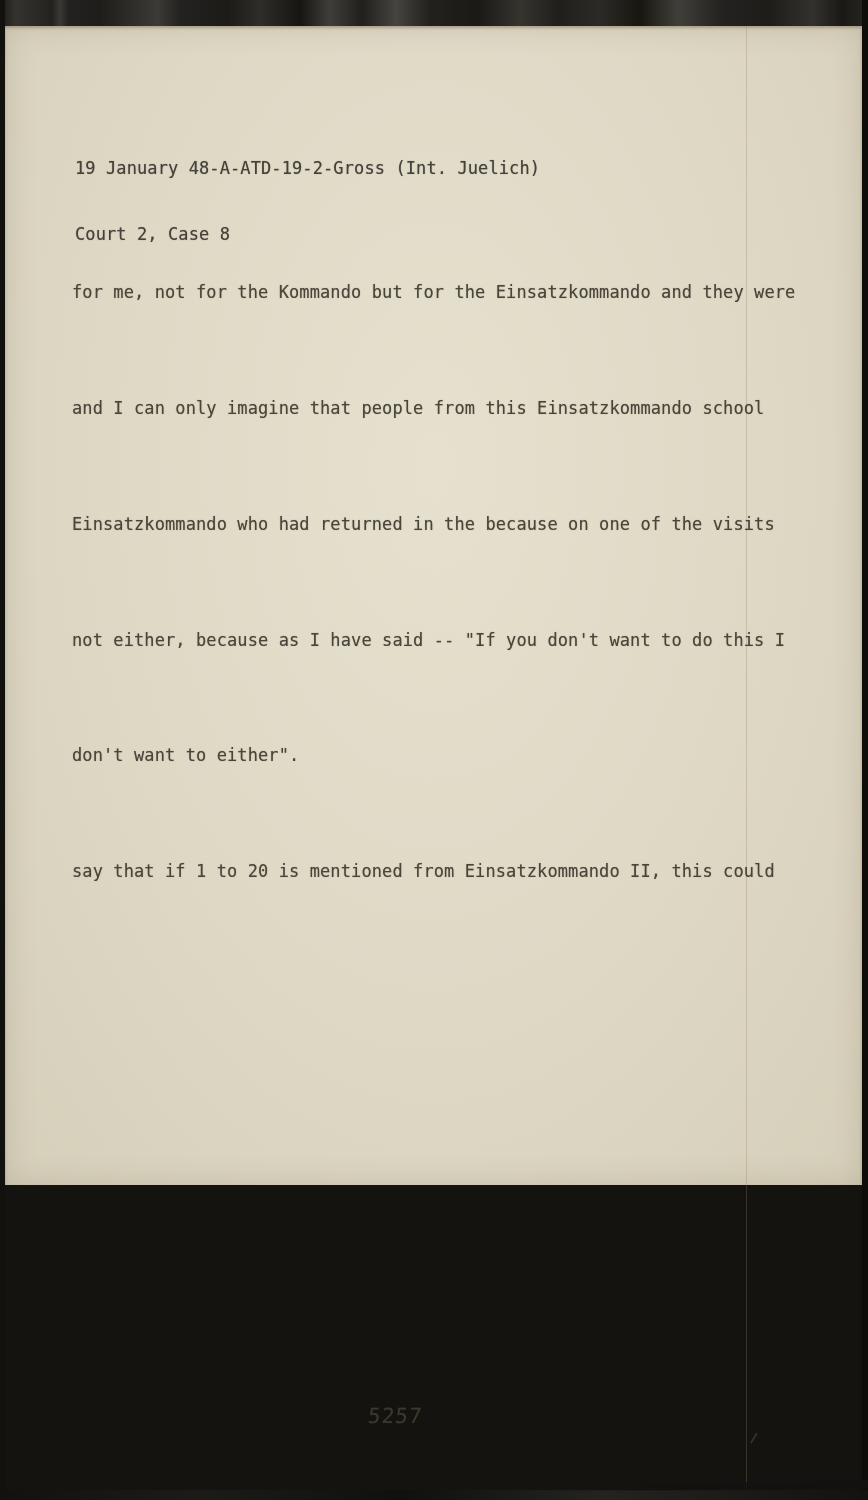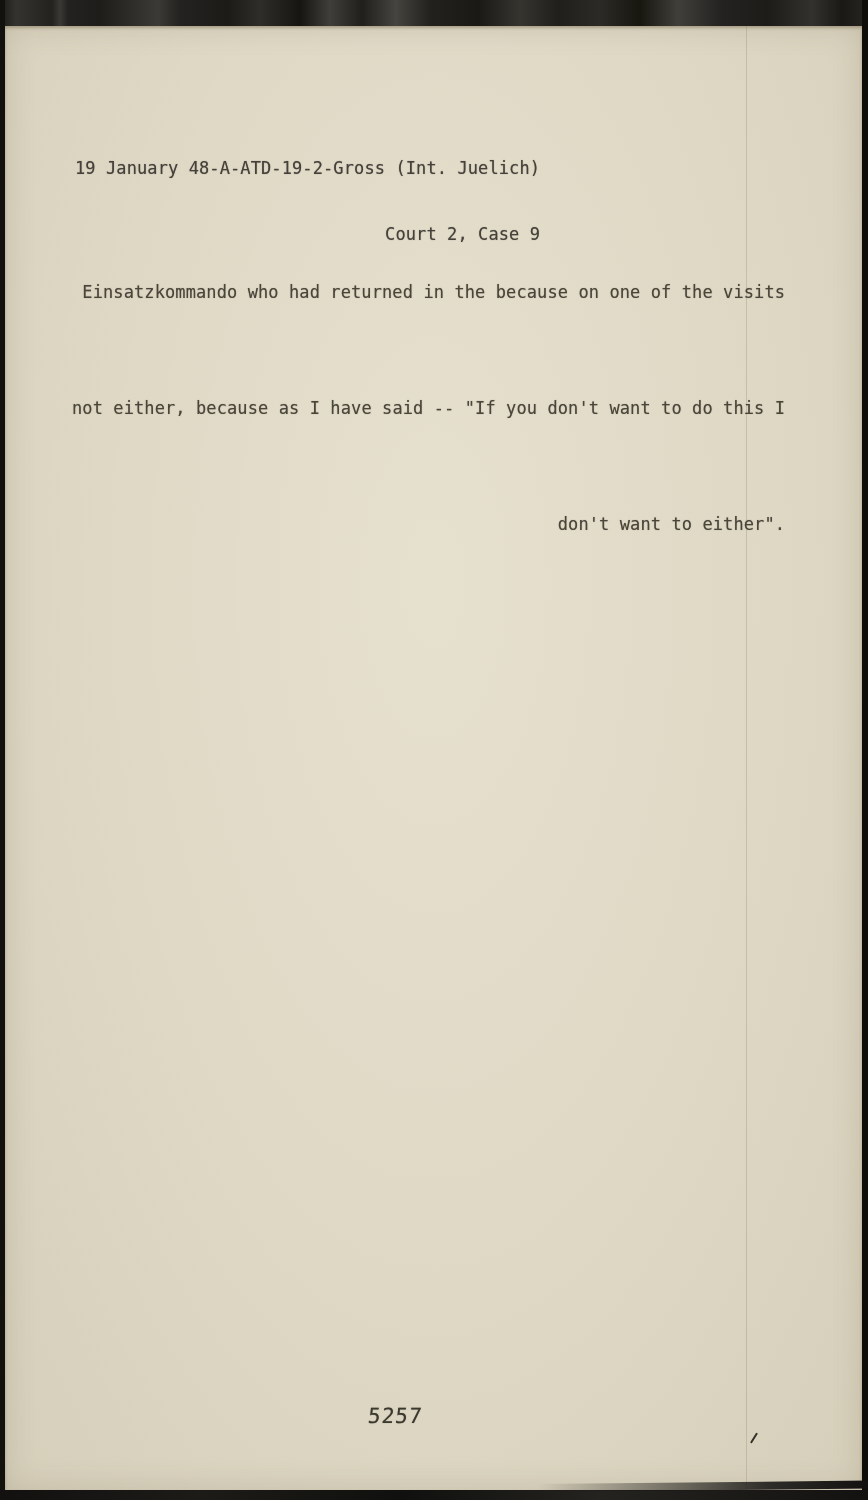--- a/index.html
+++ b/index.html
@@ -29,24 +29,23 @@
     position: absolute; right: 0; bottom: 8px; width: 330px; height: 8px;
     background: linear-gradient(90deg, rgba(18,17,16,0) 0, rgba(18,17,16,0.85) 70%, #121110 100%);
     transform: skewY(-0.6deg);
     transform-origin: left bottom;
   }
   .film-left  { position: absolute; left: 0;  top: 0; width: 5px;  height: 1500px; background: #12110d; }
   .film-right { position: absolute; right: 0; top: 0; width: 6px;  height: 1500px; background: #0e0d0a; }
 
   
   .paper {
-    position: absolute; left: 5px; top: 26px; width: 857px; height: 1464px;
+    position: absolute; left: 5px; top: 26px; width: 857px; height: 1159px;
     background: radial-gradient(ellipse at 50% 38%, #e6e0ce 0%, #ded8c5 55%, #d6cfba 100%);
     box-shadow: inset 0 2px 3px rgba(120,105,75,0.45), inset 0 0 30px rgba(100,88,60,0.18);
-    text-align: right;
   }
 
   
   .crease {
     position: absolute; left: 741px; top: 0; width: 1px; height: 1464px;
     background: rgba(140,128,100,0.30);
   }
 
   .header {
     position: absolute; left: 70px; top: 87px;
@@ -80,27 +79,30 @@
 
 <div class="film-top"></div>
 <div class="film-left"></div>
 <div class="film-right"></div>
 
 <div class="paper">
   <div class="crease"></div>
 
   <div class="header">
     <div class="hline">19 January 48-A-ATD-19-2-Gross (Int. Juelich)</div>
-    <div class="hline">Court 2, Case 9</div>
+    <div class="hline">Court 2, Case 8</div>
   </div>
 
   <div class="body-text">
+    <div class="tline">for me, not for the Kommando but for the Einsatzkommando and they were</div>
+    <div class="tline">and I can only imagine that people from this Einsatzkommando school</div>
     <div class="tline">Einsatzkommando who had returned in the because on one of the visits</div>
     <div class="tline">not either, because as I have said -- "If you don't want to do this I</div>
     <div class="tline">don't want to either".</div>
+    <div class="tline">say that if 1 to 20 is mentioned from Einsatzkommando II, this could</div>
     
     
     
     
     
     
     
     
     
     

